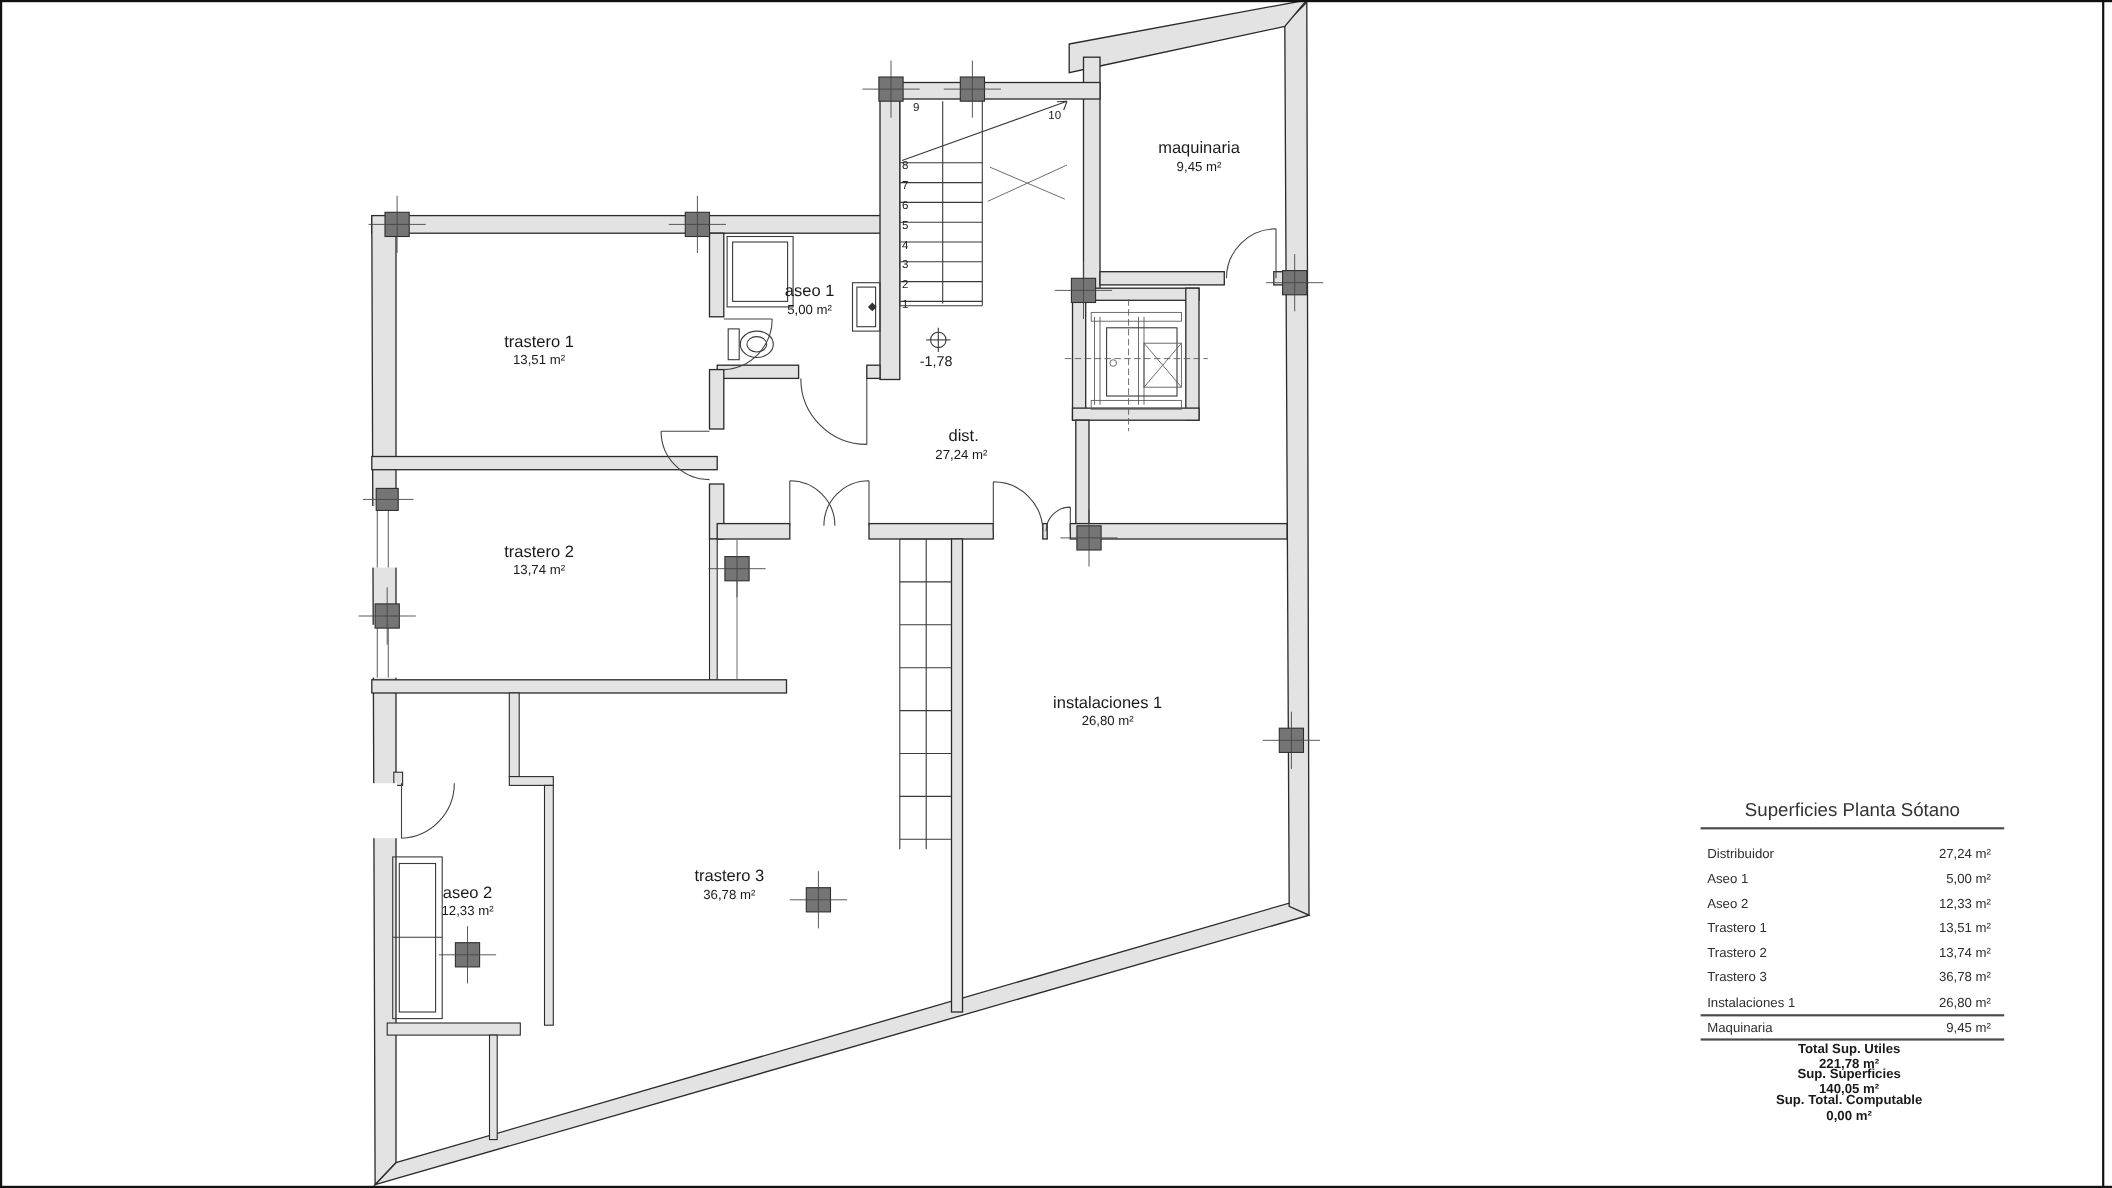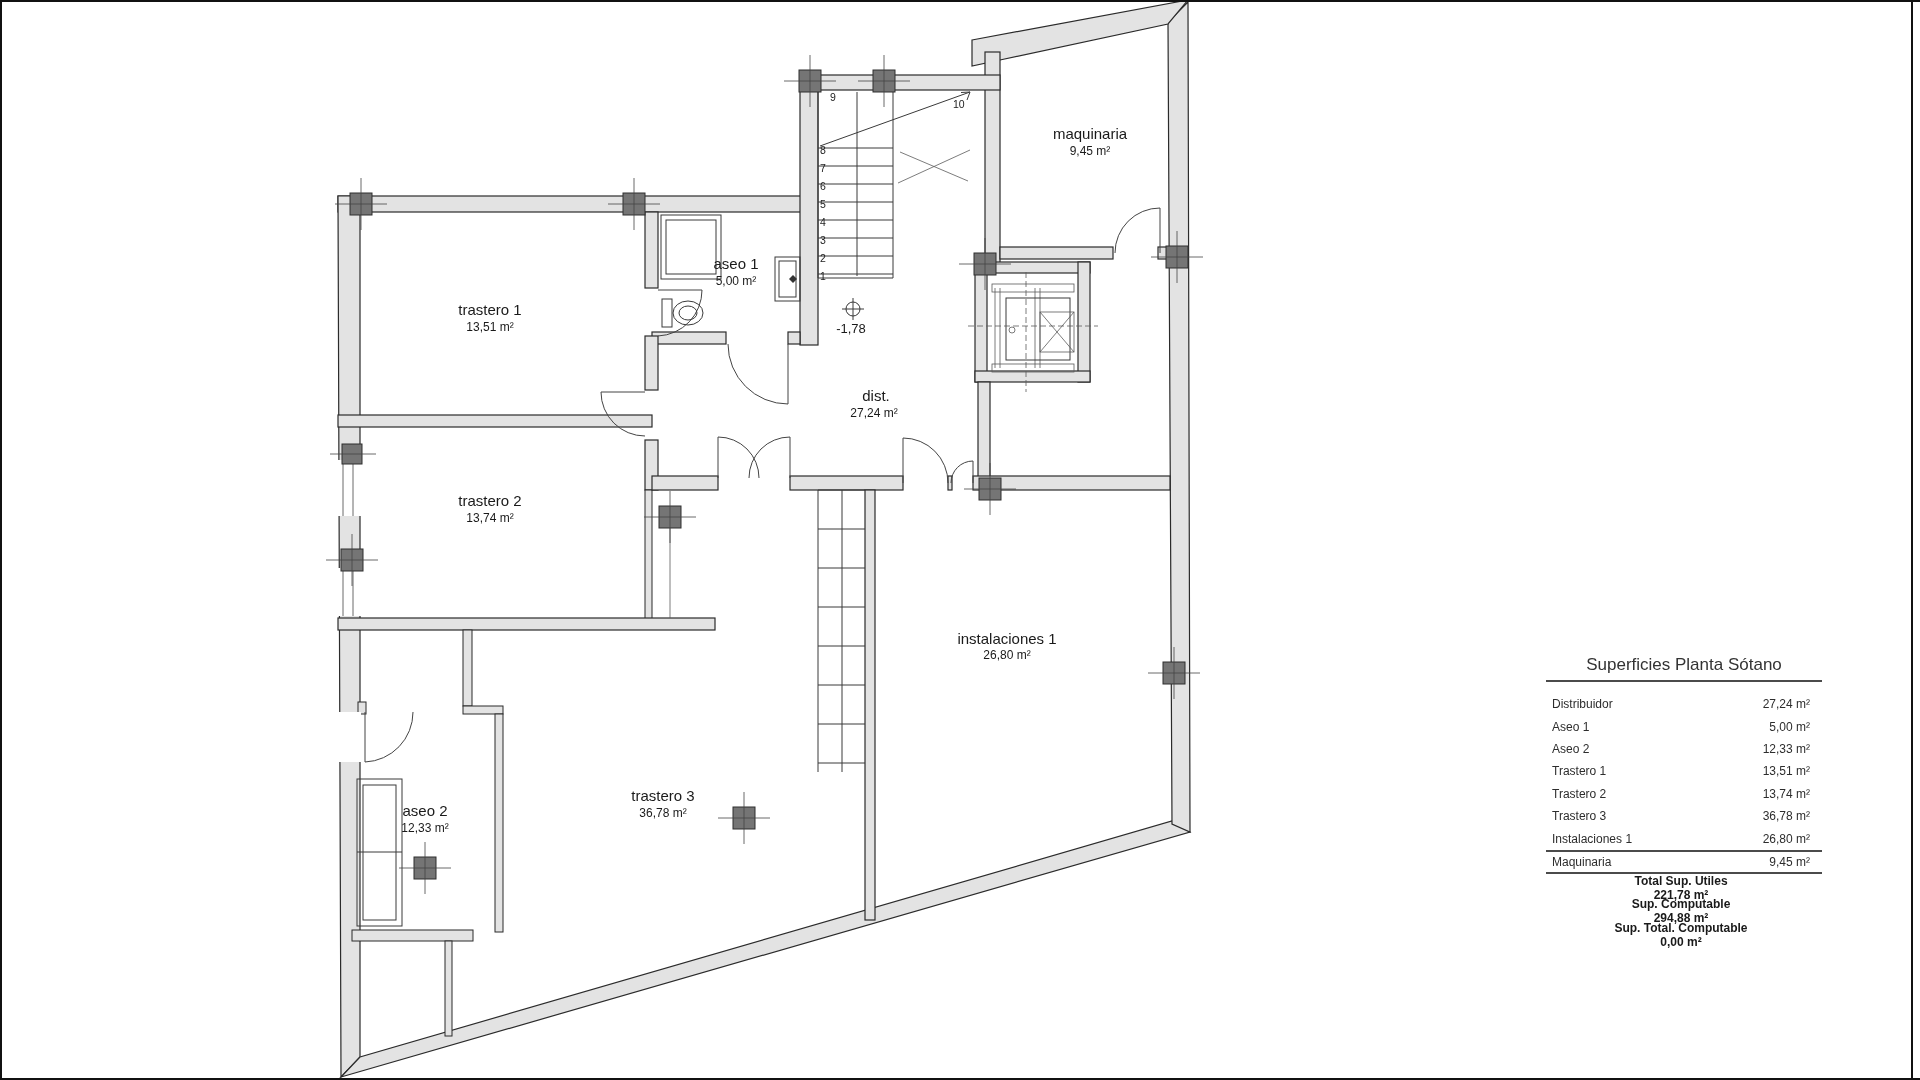--- a/index.html
+++ b/index.html
@@ -19,21 +19,21 @@
   svg .col{fill:#757575;stroke:#2e2e2e;stroke-width:1;}
   svg .colax{stroke:#444;stroke-width:0.8;}
   svg .fixture{fill:none;stroke:#3a3a3a;stroke-width:1;}
   svg .white{fill:#ffffff;stroke:none;}
   svg .glz{stroke:#6a6a6a;stroke-width:1;fill:none;}
   svg text.roomname{font-size:15px;fill:#1a1a1a;text-anchor:middle;}
   svg text.roomarea{font-size:12px;fill:#1a1a1a;text-anchor:middle;}
   svg text.stairnum{font-size:10.5px;fill:#222;}
   svg text.lvl{font-size:13px;fill:#1a1a1a;text-anchor:middle;}
 
-  .summary{position:absolute;left:1546px;top:654px;width:276px;color:#2d2d2d;}
+  .summary{position:absolute;left:1546px;top:726px;width:276px;color:#2d2d2d;}
   .s-title{font-size:17px;text-align:center;color:#333;height:22px;line-height:22px;}
   hr.sep{border:none;border-top:2px solid #4b4b4b;margin:4px 0 0 0;}
   .s-rows{margin-top:11px;}
   .s-row{display:flex;justify-content:space-between;align-items:center;height:22.4px;
          font-size:12px;padding:0 12px 0 6px;}
   .s-row.maq{border-top:2px solid #4b4b4b;border-bottom:2px solid #4b4b4b;height:20px;}
   .s-row.total{font-weight:bold;height:23.5px;color:#1a1a1a;flex-direction:column;}
 </style>
 </head>
 <body>
@@ -327,22 +327,22 @@
       </div>
       <div class="s-row maq">
         <span>Maquinaria</span>
         <span>9,45 m²</span>
       </div>
       <div class="s-row total">
         <span>Total Sup. Utiles</span>
         <span>221,78 m²</span>
       </div>
       <div class="s-row total">
-        <span>Sup. Computable</span>
-        <span>294,88 m²</span>
+        <span>Sup. Superficies</span>
+        <span>140,05 m²</span>
       </div>
       <div class="s-row total">
         <span>Sup. Total. Computable</span>
         <span>0,00 m²</span>
       </div>
     </div>
   </div>
 
 </div>
 

